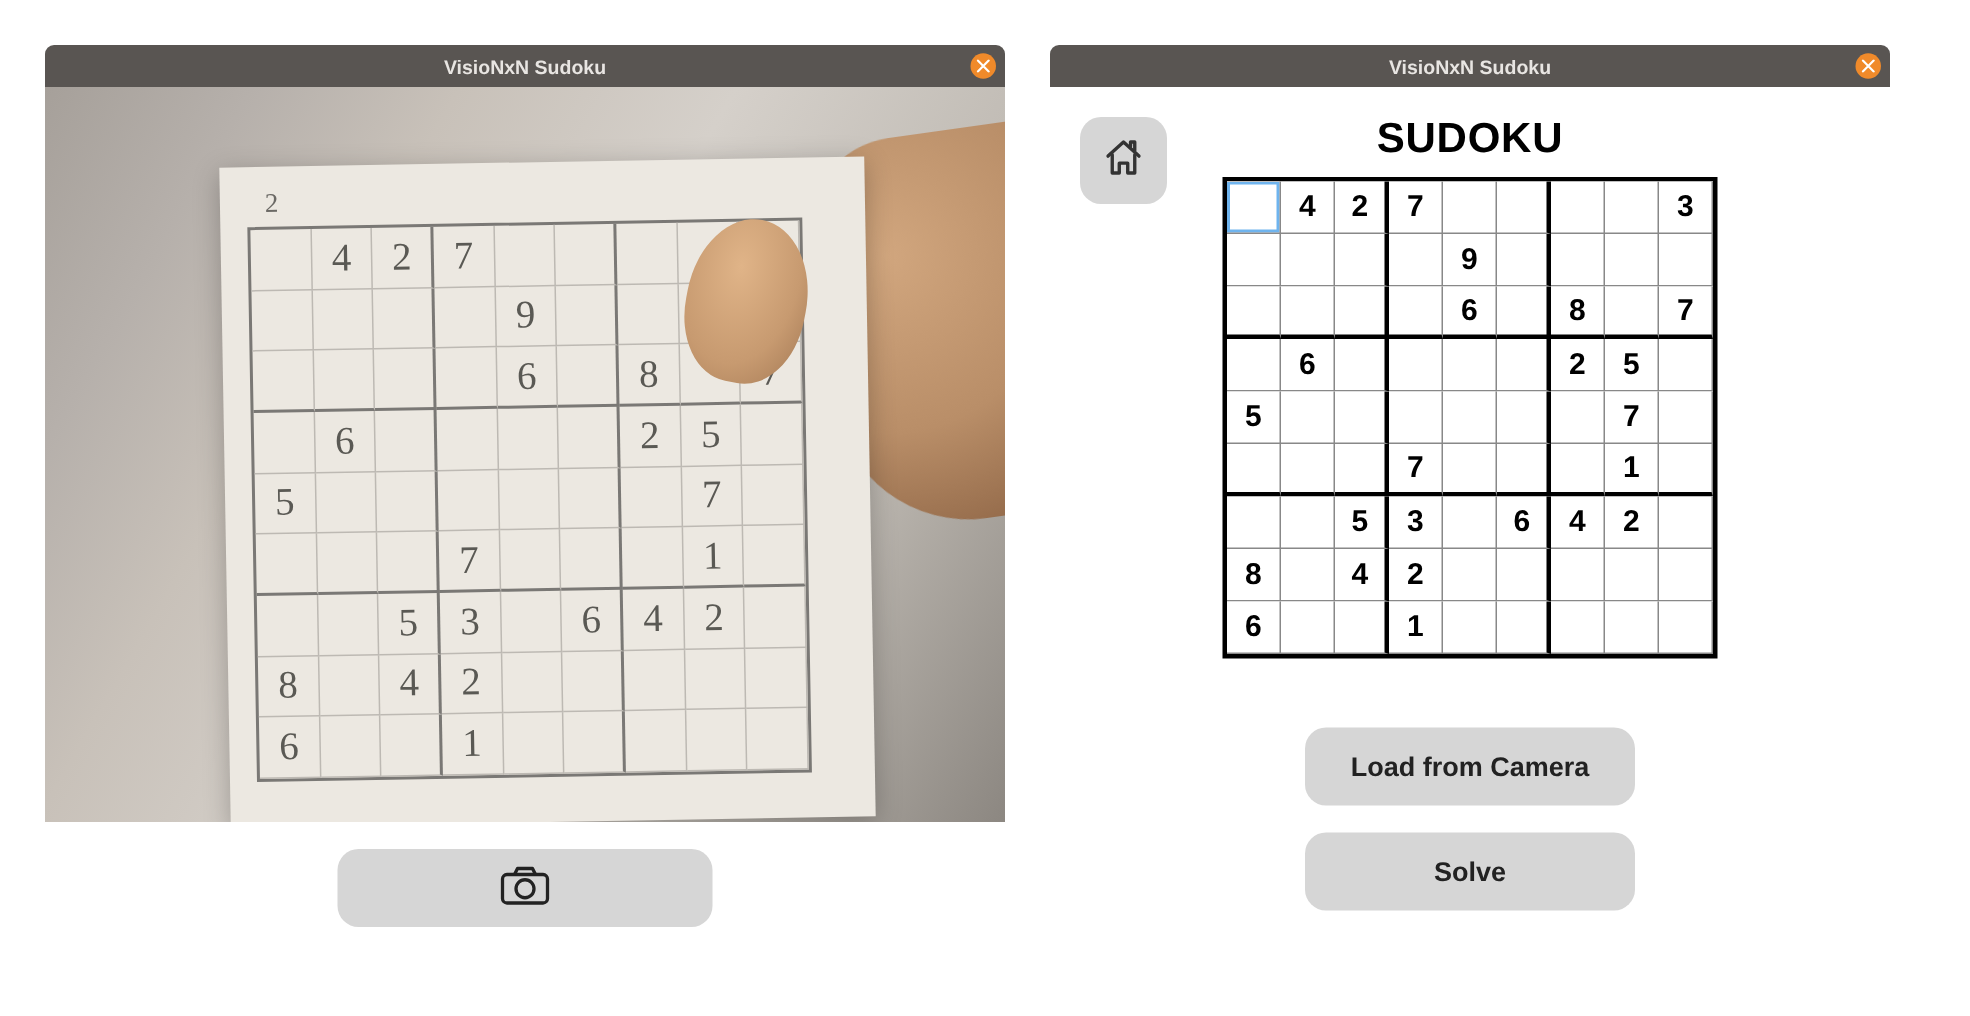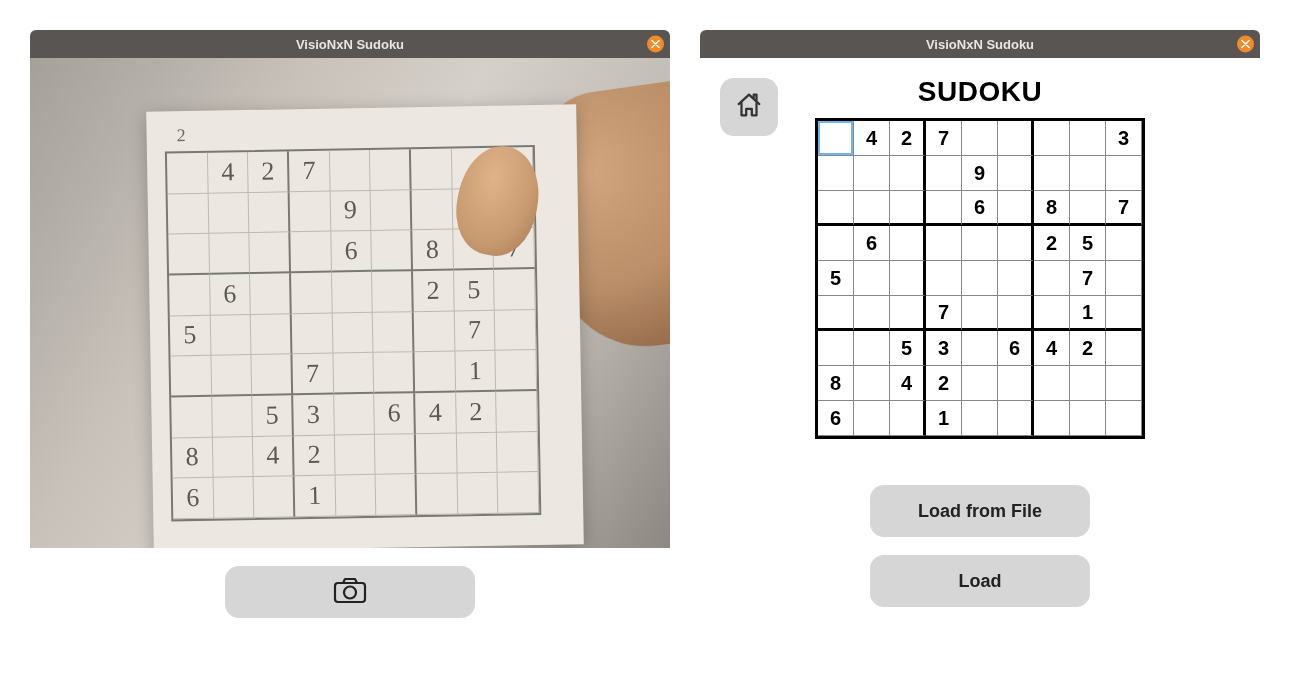--- a/index.html
+++ b/index.html
@@ -416,21 +416,21 @@
           <div class="scell br3"></div>
           <div class="scell">1</div>
           <div class="scell"></div>
           <div class="scell br3"></div>
           <div class="scell"></div>
           <div class="scell"></div>
           <div class="scell"></div>
         </div>
 
       <div class="button-row">
-        <button class="btn">Load from File</button>
+        <button class="btn">Load from Camera</button>
       </div>
       <div class="solve-row">
-        <button class="btn">Load</button>
+        <button class="btn">Solve</button>
       </div>
     </div>
   </div>
 
 </div>
 
 </body></html>

